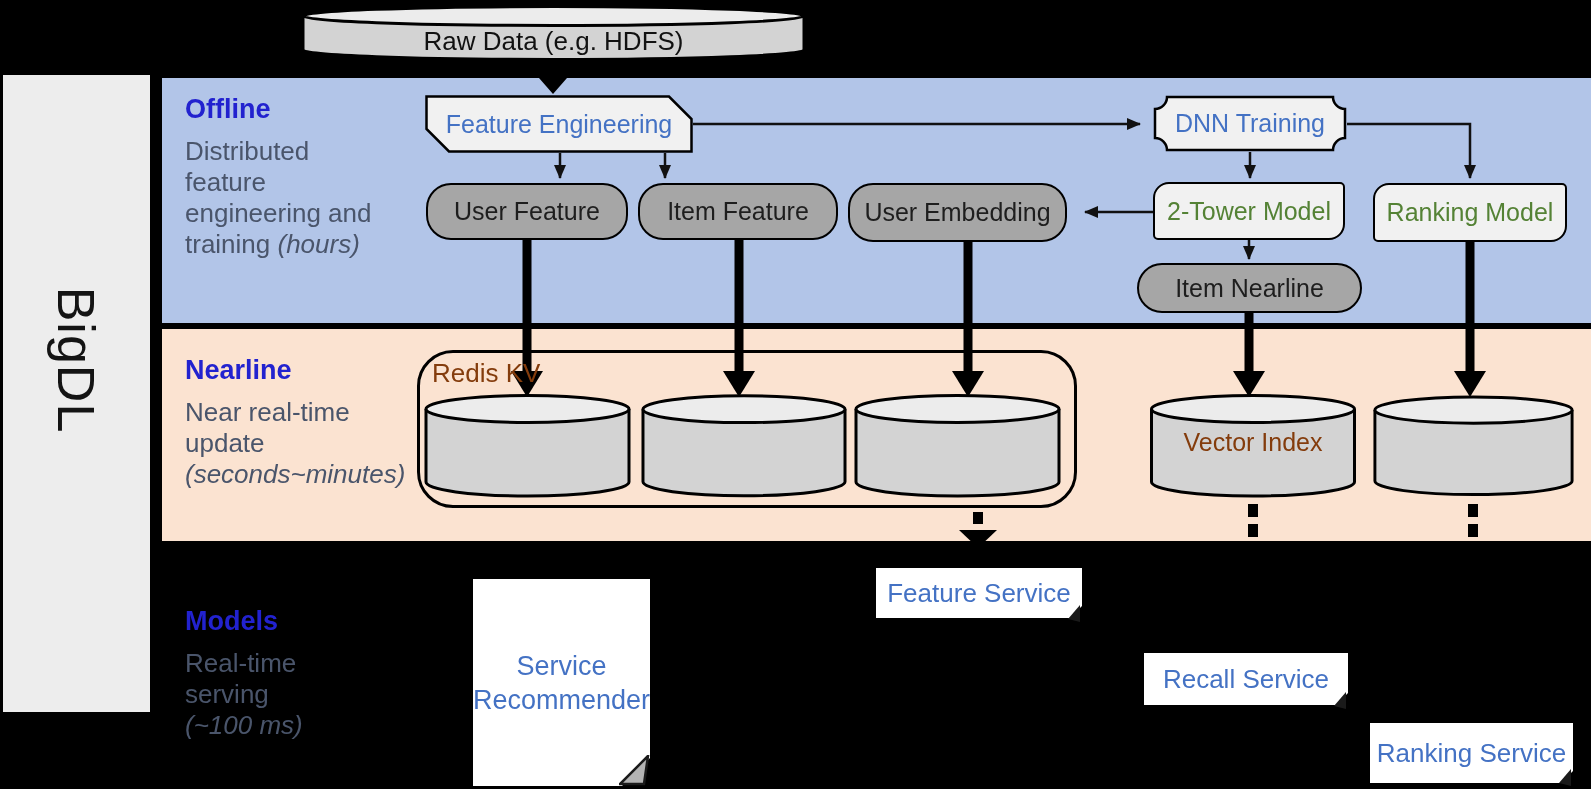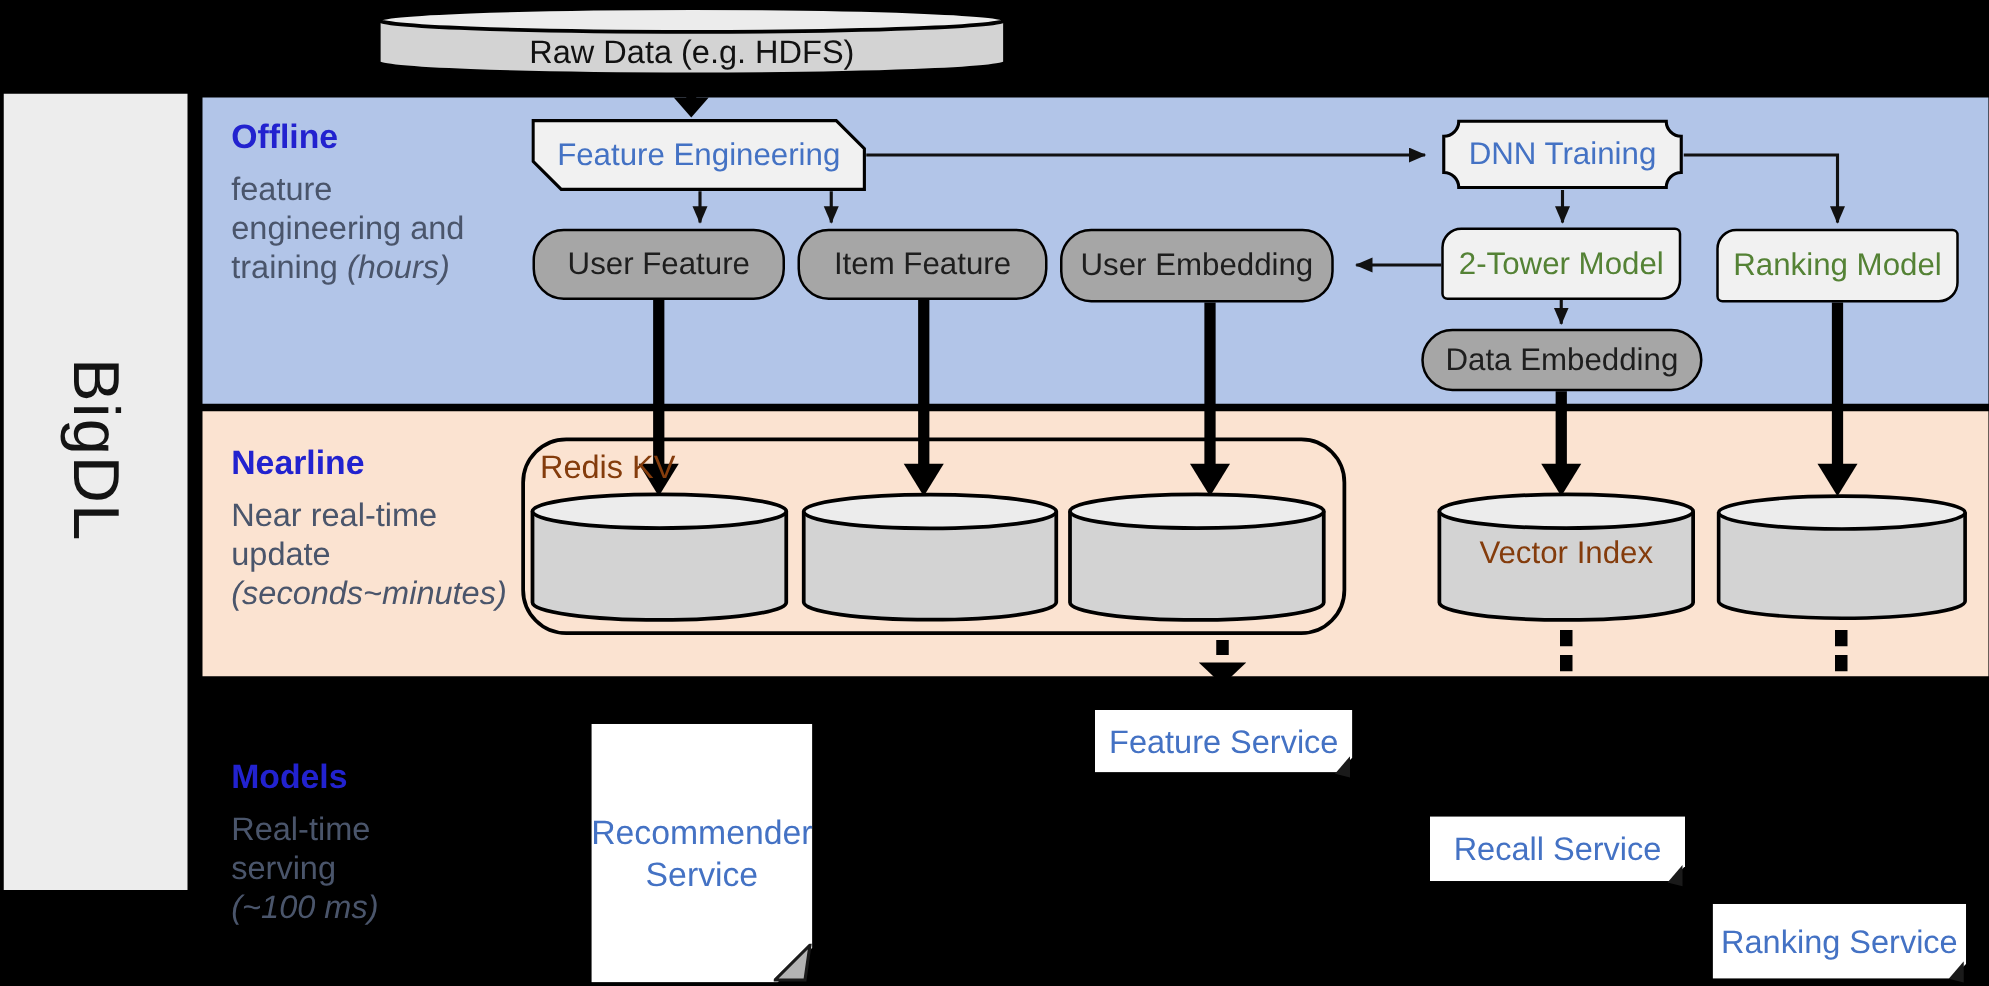--- a/index.html
+++ b/index.html
@@ -54,20 +54,21 @@
   <div class="band offline"></div>
   <div class="band nearline"></div>
 
   <div class="leftbar">
     <div class="bigdl">BigDL</div>
   </div>
 
   <div class="sec" style="top:94px;">
     <div class="title">Offline</div>
     <div class="desc">
+      <div>Distributed</div>
       <div>feature</div>
       <div>engineering and</div>
       <div><span>training </span><span class="it">(hours)</span></div>
     </div>
   </div>
 
   <div class="sec" style="top:355px;">
     <div class="title">Nearline</div>
     <div class="desc">
       <div>Near real-time</div>
@@ -171,21 +172,21 @@
   <div class="node darkbox" style="left:848px;top:183px;width:219px;height:59px;">
     <span>User Embedding</span>
   </div>
   <div class="node roundbox" style="left:1153px;top:182px;width:192px;height:58px;">
     <span>2-Tower Model</span>
   </div>
   <div class="node roundbox" style="left:1373px;top:183px;width:194px;height:59px;">
     <span>Ranking Model</span>
   </div>
   <div class="node darkbox" style="left:1137px;top:263px;width:225px;height:50px;">
-    <span>Data Embedding</span>
+    <span>Item Nearline</span>
   </div>
 
   <div class="rediswrap"></div>
   <div class="redislbl">Redis KV</div>
 
   <div class="shapebox" style="left:423px;top:393px;width:209px;height:106px;">
     <svg width="209" height="106" viewBox="0 0 209 106">
       <path d="M3,16 v73 a101.5,14 0 0 0 203,0 v-73" fill="var(--cylinder-body,#d3d3d3)" stroke="#000" stroke-width="3"></path>
       <ellipse cx="104.5" cy="16" rx="101.5" ry="13.5" fill="var(--cylinder-top,#ececec)" stroke="#000" stroke-width="3"></ellipse>
     </svg>
@@ -213,22 +214,22 @@
 
   <div class="shapebox" style="left:1372px;top:393px;width:203px;height:106px;">
     <svg width="203" height="106" viewBox="0 0 209 106">
       <path d="M3,16 v73 a101.5,14 0 0 0 203,0 v-73" fill="var(--cylinder-body,#d3d3d3)" stroke="#000" stroke-width="3"></path>
       <ellipse cx="104.5" cy="16" rx="101.5" ry="13.5" fill="var(--cylinder-top,#ececec)" stroke="#000" stroke-width="3"></ellipse>
     </svg>
   </div>
 
   <div class="doc" style="left:473px;top:579px;width:177px;height:207px;">
     <div>
+      <div>Service</div>
       <div>Recommender</div>
-      <div>Service</div>
     </div>
   </div>
   <svg class="abs" style="left:619px;top:755px;" width="31" height="31" viewBox="0 0 31 31">
     <path d="M29,1 L1,29 L25,29 Z" fill="#b3b3b3" stroke="#1a1a1a" stroke-width="2.5"></path>
   </svg>
 
   <div class="svc" style="left:876px;top:568px;width:206px;height:50px;">
     <span>Feature Service</span>
   </div>
   <svg class="abs" style="left:1066px;top:605px;" width="16" height="18" viewBox="0 0 16 18">

